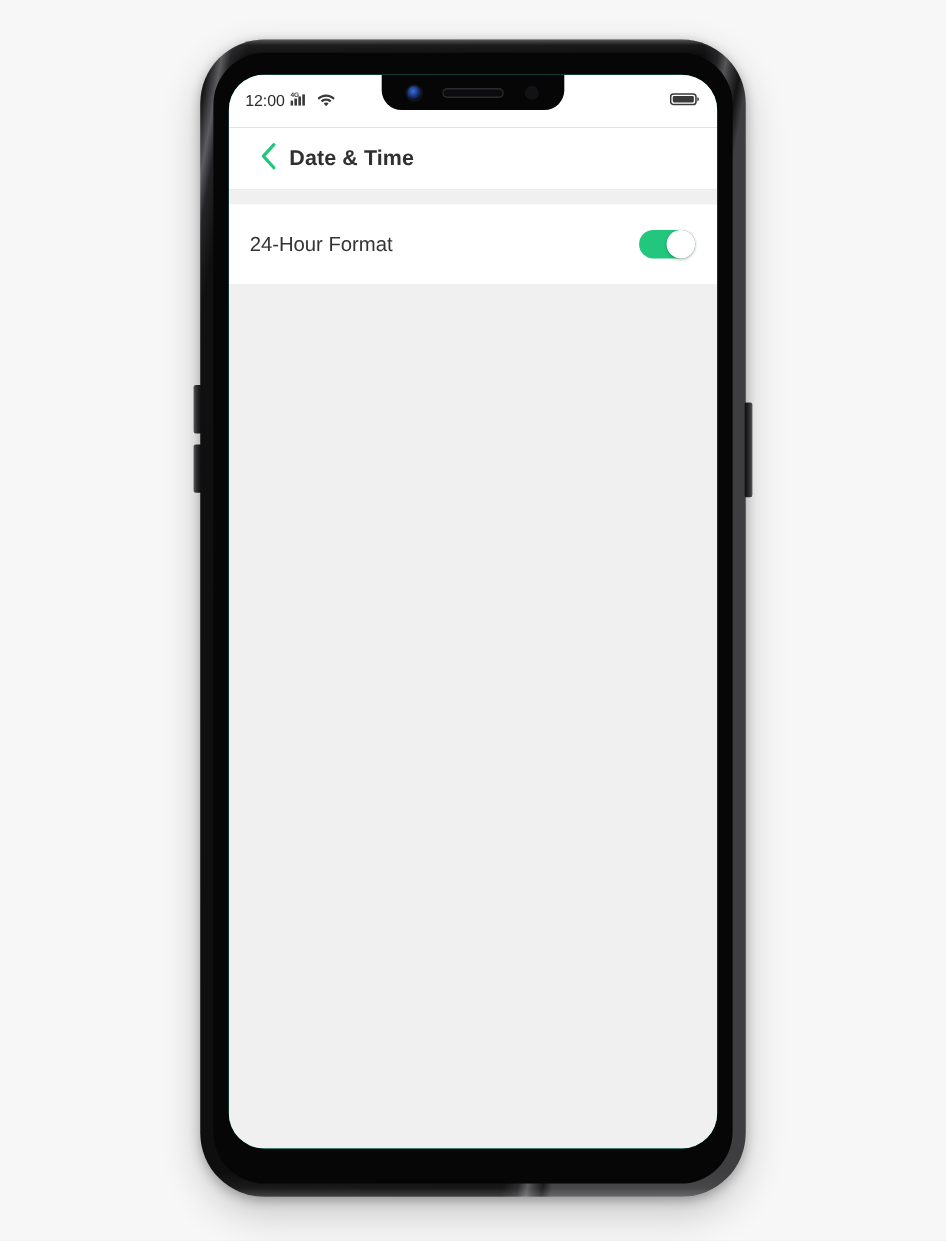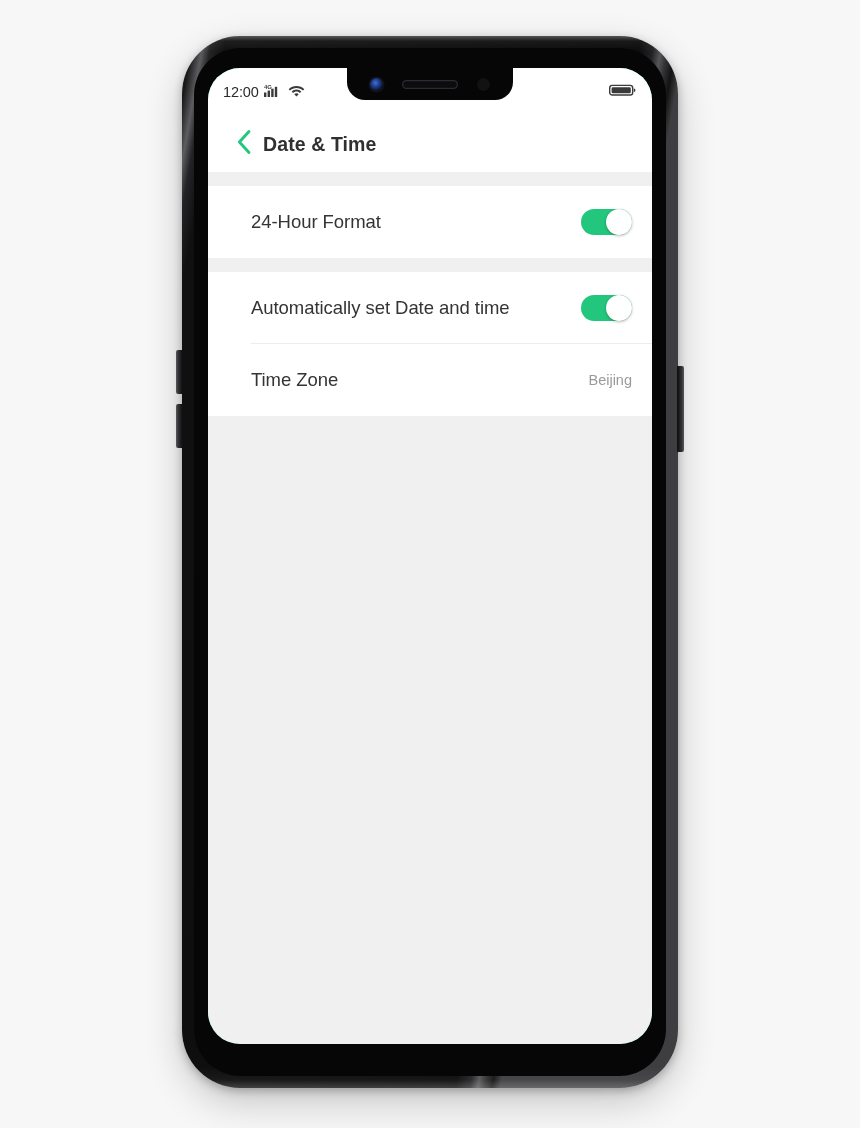--- a/index.html
+++ b/index.html
@@ -191,21 +191,21 @@
   }
 
   
   .content {
     background: #f0f0f0;
     height: 872px;
     overflow: hidden;
   }
   .group-gap { height: 14px; background: #f0f0f0; }
 
-  .card { background: #ffffff; padding-left: 24px; }
+  .card { background: #ffffff; }
 
   .row {
     position: relative;
     height: 72px;
     display: flex;
     align-items: center;
     padding: 0 20px 0 19px;
     background: #ffffff;
   }
   .row-divider::after {
@@ -321,35 +321,19 @@
             <span class="row-right">
               <span class="toggle on">
                 <span class="knob"></span>
               </span>
             </span>
           </div>
         </div>
 
         <div class="group-gap"></div>
 
-        <div class="card">
-          <div class="row row-divider">
-            <span class="row-label">Automatically set Date and time</span>
-            <span class="row-right">
-              <span class="toggle on">
-                <span class="knob"></span>
-              </span>
-            </span>
-          </div>
-          <div class="row">
-            <span class="row-label">Time Zone</span>
-            <span class="row-right">
-              <span class="row-value">Beijing</span>
-            </span>
-          </div>
-        </div>
 
       </div>
 
     </div>
   </div>
 
 </div>
 
 </body></html>

